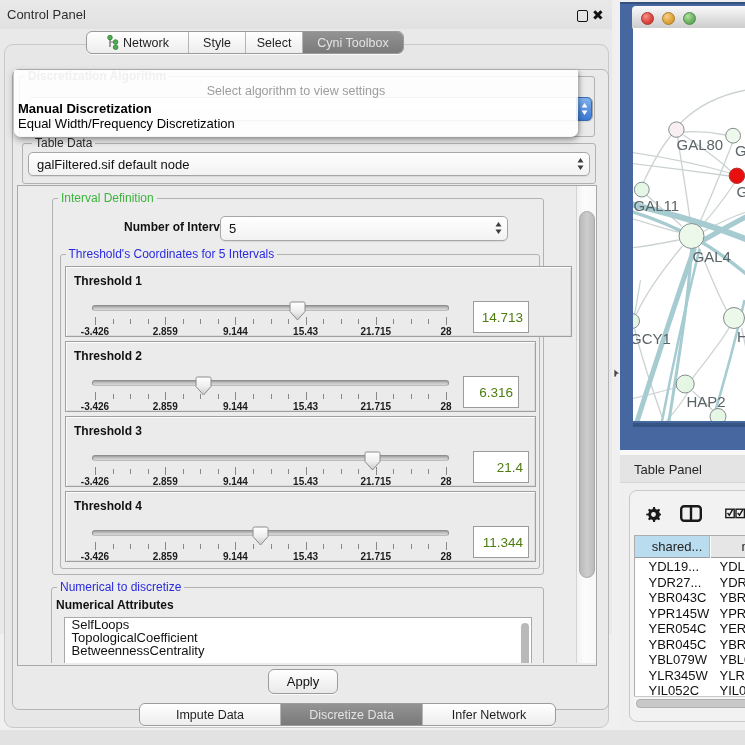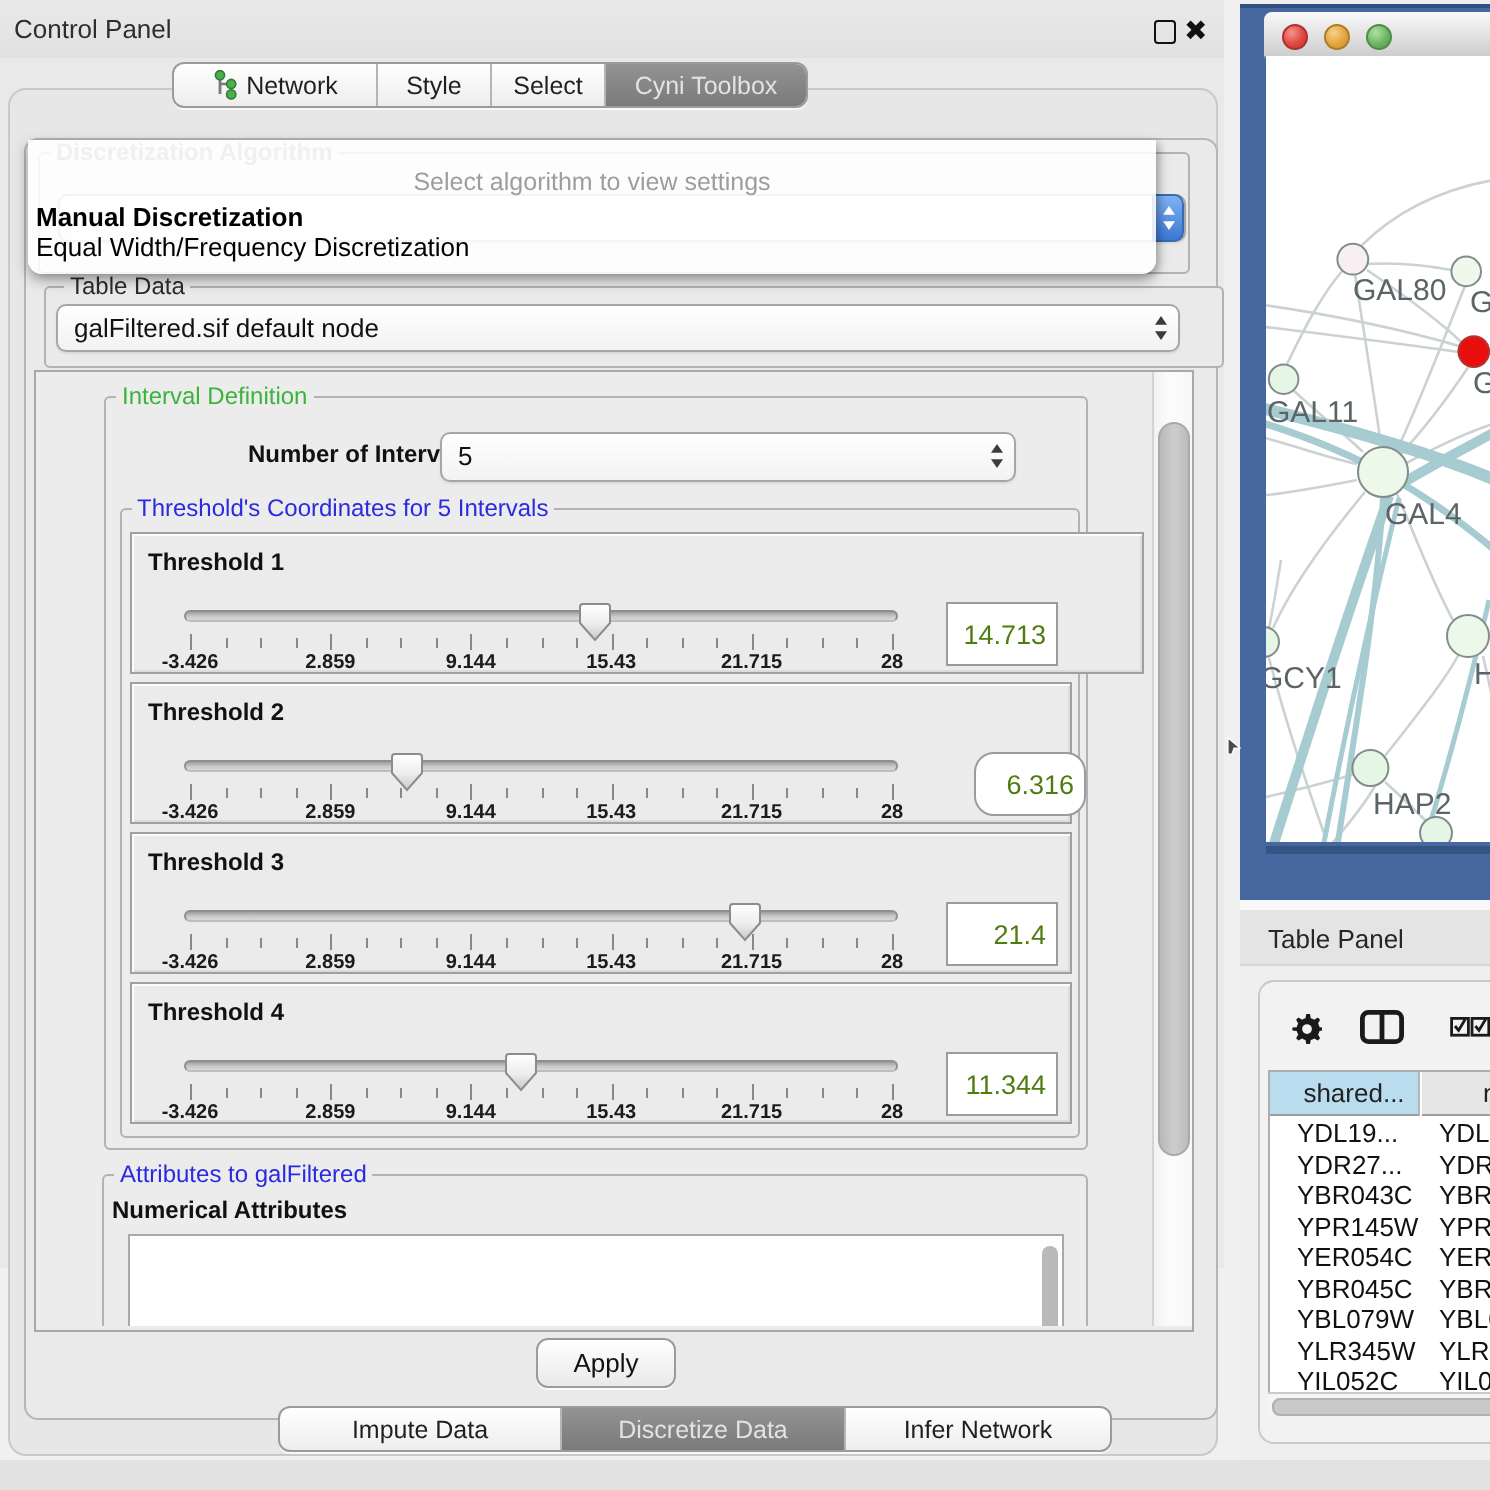--- a/index.html
+++ b/index.html
@@ -146,21 +146,21 @@
         <div class="combo" style="left:9px;top:20px;width:562px;height:22px;">
           <span class="cap">
             <svg class="arrows" style="right:3px;" viewBox="0 0 7 12">
               <path d="M3.5 0 L6.5 4.4 H0.5 Z" fill="#ffffff"></path>
                 <path d="M3.5 12 L6.5 7.6 H0.5 Z" fill="#ffffff"></path>
             </svg>
           </span>
         </div>
       </div>
 
-      <div class="group" id="td-group" style="left:9px;top:73px;width:572px;height:39px;background:#eaeaea;padding-left:16px;">
+      <div class="group" id="td-group" style="left:9px;top:73px;width:572px;height:39px;background:#eaeaea;">
         <span class="group-title" style="left:9px;color:#2b2b2b;">Table Data</span>
         <div class="combo" style="left:5px;top:8px;width:560px;height:22px;">
           <span class="ctext">galFiltered.sif default node</span>
           <svg class="arrows" viewBox="0 0 7 12">
             <path d="M3.5 0 L6.5 4.4 H0.5 Z" fill="#3c3c3c"></path>
               <path d="M3.5 12 L6.5 7.6 H0.5 Z" fill="#3c3c3c"></path>
           </svg>
         </div>
       </div>
 
@@ -257,21 +257,21 @@
                     <svg class="thumb" style="left:129.3px;top:34px;" viewBox="0 0 17 20">
       <defs>
                         <linearGradient id="thg1" x1="0" y1="0" x2="0" y2="1">
         <stop offset="0" stop-color="#ffffff"></stop>
                           <stop offset="0.55" stop-color="#ededed"></stop>
                           <stop offset="1" stop-color="#c8c8c8"></stop>
       </linearGradient>
                       </defs>
       <path d="M2.5,1 h12 a1.5,1.5 0 0 1 1.5,1.5 V10.5 L8.5,19 L1,10.5 V2.5 A1.5,1.5 0 0 1 2.5,1 Z" fill="url(#thg1)" stroke="#8c8c8c" stroke-width="1"></path>
     </svg>
-                    <div class="valuebox" style="left:421px;top:34px;width:56px;height:32px;border-radius:10px;">6.316</div>
+                    <div class="valuebox" style="left:397px;top:34px;width:56px;height:32px;">6.316</div>
                   </div>
                   <div class="bevel-panel" style="left: 4.5px; top: 161px; width: 468.5px; height: 68.5px;">
                     <span class="bold12 abs" style="left:8px;top:7px;">Threshold 3</span>
                     <div class="slider-track" style="left:26px;top:38px;width:355px;"></div>
                     <div class="tick" style="left:29.0px;top:50px;height:8px;"></div>
                     <div class="tick" style="left:46.5px;top:51.5px;height:5px;"></div>
                     <div class="tick" style="left:64.1px;top:51.5px;height:5px;"></div>
                     <div class="tick" style="left:81.7px;top:51.5px;height:5px;"></div>
                     <div class="tick" style="left:99.2px;top:50px;height:8px;"></div>
                     <div class="tick" style="left:116.8px;top:51.5px;height:5px;"></div>
@@ -348,23 +348,28 @@
                       </defs>
       <path d="M2.5,1 h12 a1.5,1.5 0 0 1 1.5,1.5 V10.5 L8.5,19 L1,10.5 V2.5 A1.5,1.5 0 0 1 2.5,1 Z" fill="url(#thg3)" stroke="#8c8c8c" stroke-width="1"></path>
     </svg>
                     <div class="valuebox" style="left:407px;top:34px;width:56px;height:32px;">11.344</div>
                   </div>
                 </div>
             </div>
           </div>
 
           <div class="group" id="attr-group" style="left:33px;top:401px;width:491px;height:90px;background:#ececec;">
-            <span class="group-title" style="color:var(--blue-title);">Attributes to galFiltered</span>
+            <span class="group-title" style="color:var(--blue-title);">Numerical to discretize</span>
             <span class="bold12 abs" style="left:4px;top:10px;">Numerical Attributes</span>
             <div id="numattr-list" style="left:11.5px;top:29px;width:466px;height:46px;">
+              <div id="list-items">
+                  <div class="li">SelfLoops</div>
+                  <div class="li">TopologicalCoefficient</div>
+                  <div class="li">BetweennessCentrality</div>
+                </div>
               <div id="list-sb">
                   <div id="list-sb-thumb"></div>
                 </div>
             </div>
           </div>
 
         </div>
         <div id="vsb" class="abs">
           <div id="vsb-thumb" class="abs"></div>
         </div>

